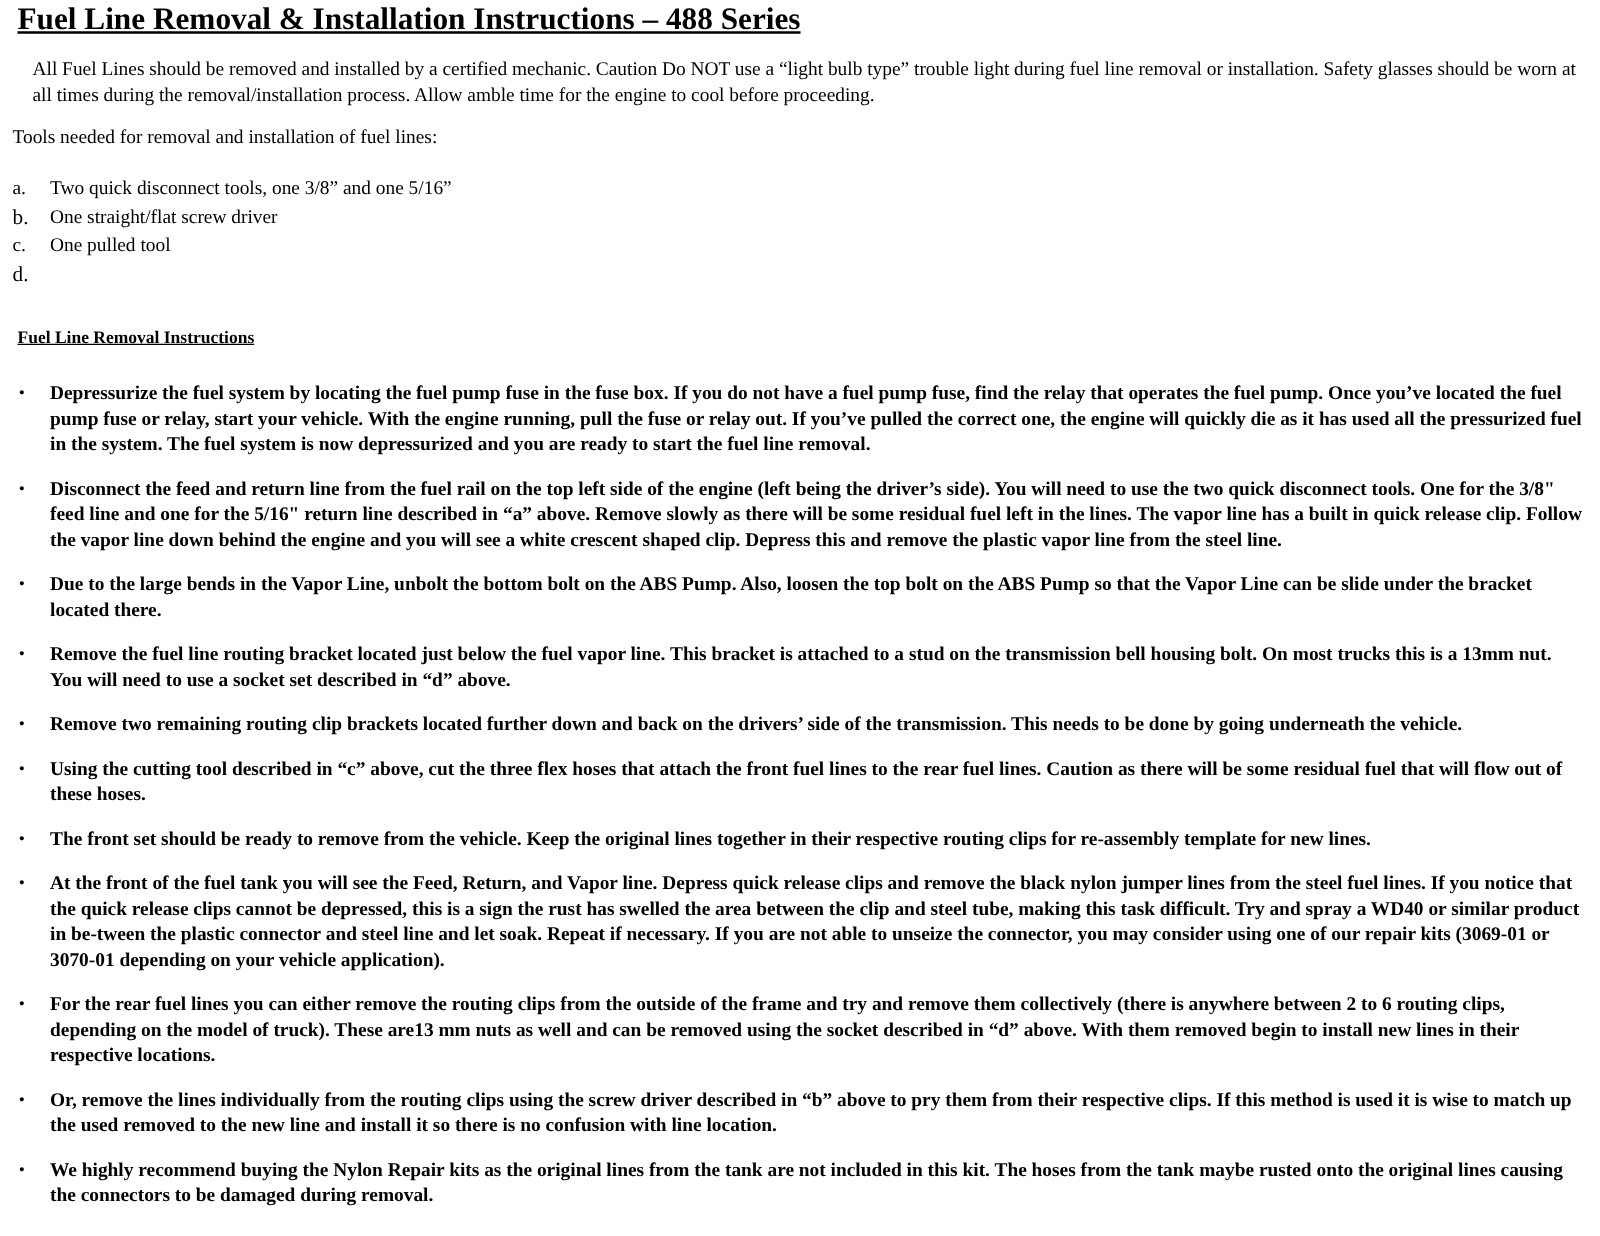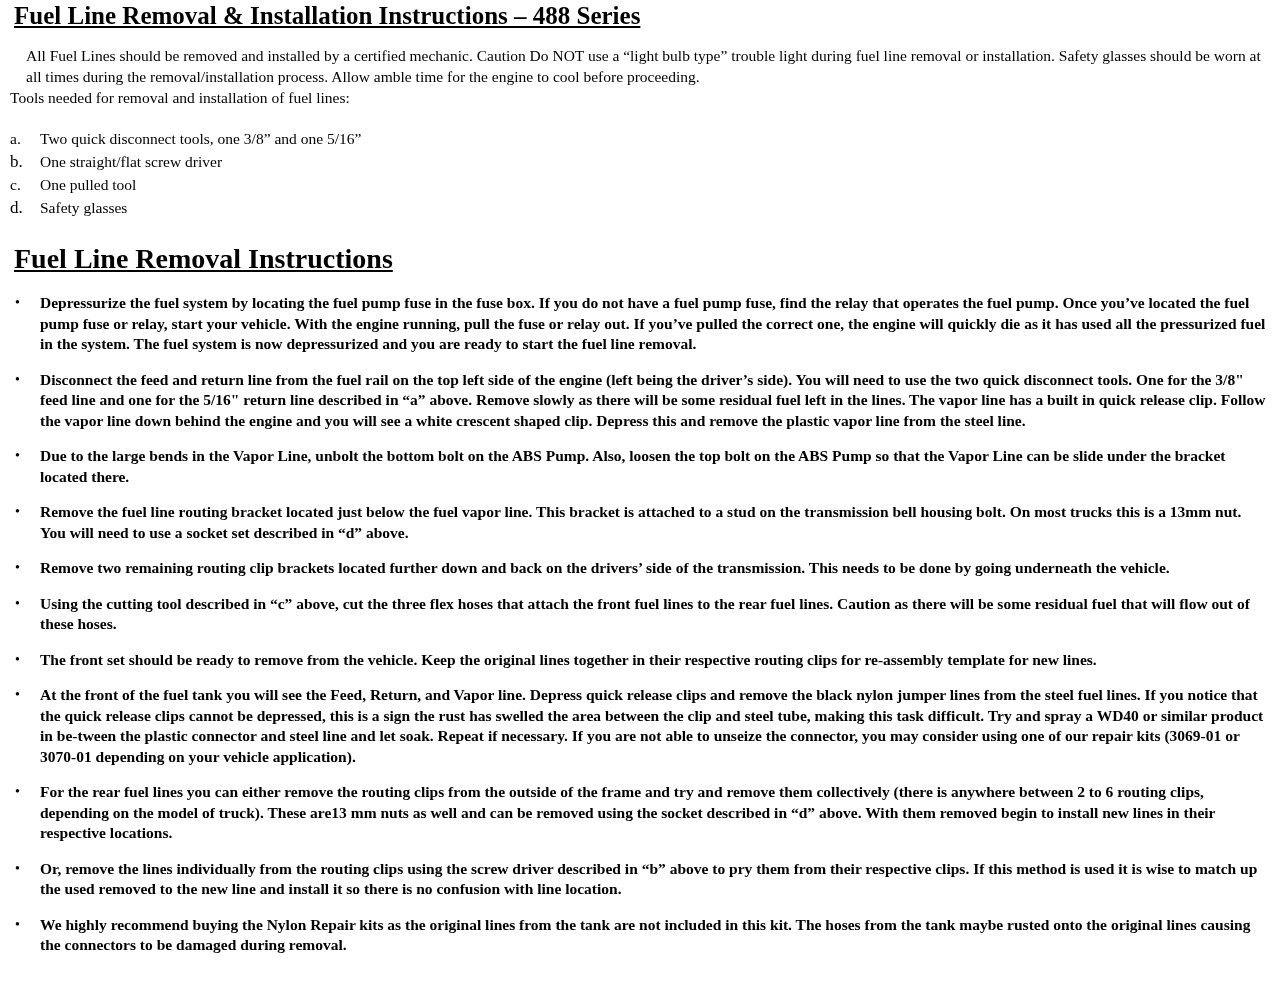--- a/index.html
+++ b/index.html
@@ -26,41 +26,41 @@
     font-size: 25px;
     line-height: 26px;
     font-weight: bold;
     text-decoration: underline;
     margin: 0 0 0 4px;
   }
   .intro {
     margin: 17px 0 0 16px;
   }
   .tools-heading {
-    margin: 1px 0 0 0;
+    margin: 13px 0 0 0;
   }
   .tool-list {
     list-style: none;
     margin: 20px 0 0 0;
     padding: 0;
   }
   .tool-item {
     display: flex;
     margin-bottom: 2.5px;
   }
   .tool-marker {
     flex: none;
     width: 30px;
   }
   .tool-item:nth-child(2) .tool-marker,
   .tool-item:nth-child(4) .tool-marker {
     font-size: 17px; 
   }
   .section-title {
-    font-size: 28px;
+    font-size: 14px;
     line-height: 26px;
     font-weight: bold;
     text-decoration: underline;
     margin: 28px 0 0 4px;
   }
   .bullet-list {
     list-style: none;
     margin: 21px 0 0 0;
     padding: 0;
   }
@@ -100,21 +100,20 @@
       <span class="tool-marker">b.</span>
       <span class="tool-text">One straight/flat screw driver</span>
     </li>
     <li class="tool-item">
       <span class="tool-marker">c.</span>
       <span class="tool-text">One pulled tool</span>
     </li>
     <li class="tool-item">
       <span class="tool-marker">d.</span>
       <span class="tool-text">
-        <div>Safety glasses</div>
       </span>
     </li>
   </ol>
 
   <h2 class="section-title">Fuel Line Removal Instructions</h2>
 
   <ul class="bullet-list">
     <li class="bullet-item">
       <span class="bullet-marker">•</span>
       <span class="step-text">Depressurize the fuel system by locating the fuel pump fuse in the fuse box. If you do not have a fuel pump fuse, find the relay that operates the fuel pump. Once you’ve located the fuel pump fuse or relay, start your vehicle. With the engine running, pull the fuse or relay out. If you’ve pulled the correct one, the engine will quickly die as it has used all the pressurized fuel in the system. The fuel system is now depressurized and you are ready to start the fuel line removal.</span>

